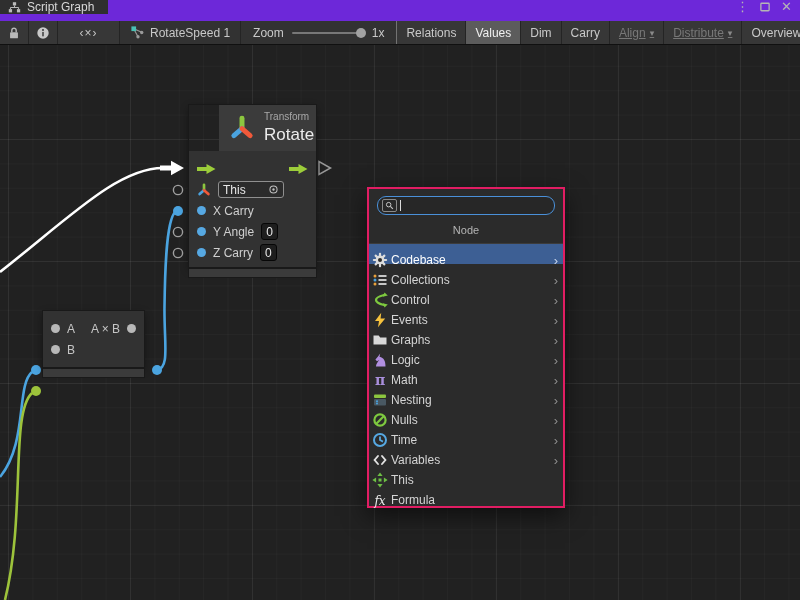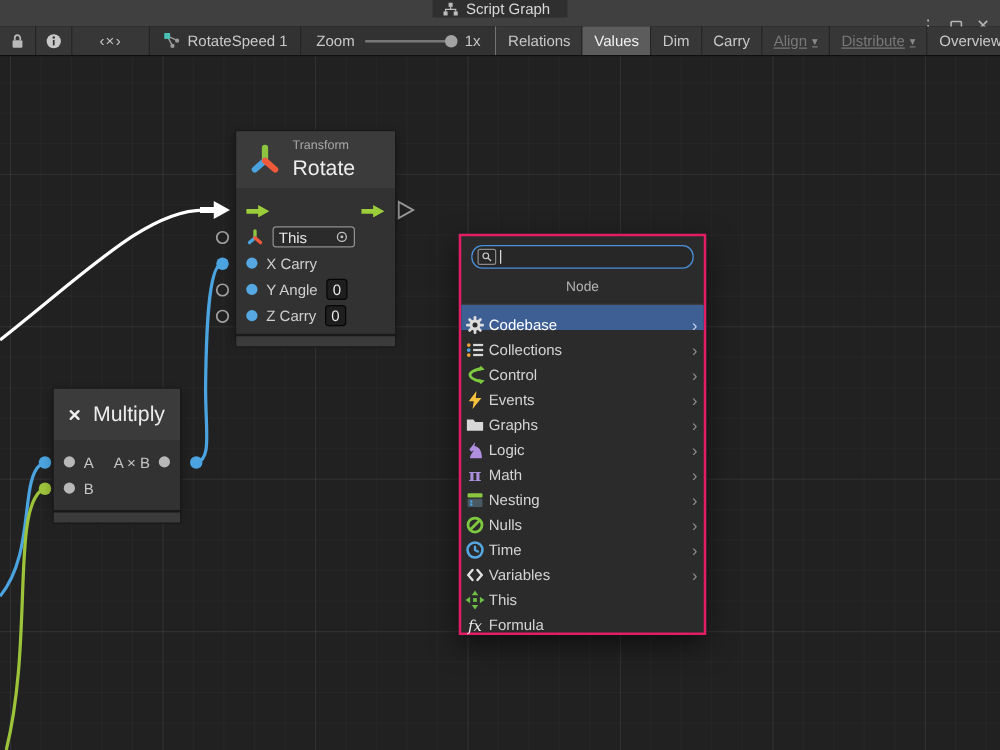--- a/index.html
+++ b/index.html
@@ -6,21 +6,21 @@
   html,body { margin:0; padding:0; }
   body {
     width:800px; height:600px; overflow:hidden;
     background:#191919;
     font-family:"Liberation Sans", sans-serif;
     -webkit-font-smoothing:antialiased;
   }
   .app { position:relative; width:800px; height:600px; }
 
   
-  .tabbar { height:21px; background:#404040; display:flex; align-items:center;flex-direction:column; }
+  .tabbar { height:21px; background:#6d28d9; display:flex; align-items:flex-start; }
   .tab {
     display:flex; align-items:center; gap:6px;
     background:#2f2f2f; padding:0 14px 0 8px;
     font-size:12px; color:#d8d8d8;
   }
   .tab svg { width:13px; height:13px; }
   .win-controls { margin-left:auto; display:flex; align-items:center; gap:10px; padding-right:8px; color:#b5b5b5; }
   .win-controls .wc { font-size:13px; line-height:1; cursor:default; }
   .win-controls svg { width:12px; height:12px; display:block; }
 
@@ -62,21 +62,21 @@
   .wires { position:absolute; inset:0; pointer-events:none; }
 
   
   .node { position:absolute; }
   .node-main { box-shadow:0 0 0 1px #191919, 0 3px 8px rgba(0,0,0,.45); }
   .node-header { background:#3b3b3b; display:flex; align-items:center; }
   .node-body   { background:#323232; }
   .node-footer { height:8px; background:#3b3b3b; margin-top:2px; box-shadow:0 0 0 1px #191919; }
 
   .node-rotate { left:189px; top:60px; width:127px; }
-  .node-rotate .node-header { height:46px; padding:0 10px; gap:9px; }
+  .node-rotate .node-header { height:46px; padding:0 10px; gap:9px;margin-left:30px; }
   .hdr-titles { display:flex; flex-direction:column; line-height:1.25; }
   .hdr-cat   { font-size:10px; color:#a8a8a8; }
   .hdr-title { font-size:17px; color:#ececec; }
   .node-rotate .node-body { padding:7px 0 4px; }
   .nrow { height:21px; display:flex; align-items:center; gap:7px; padding:0 8px; font-size:12px; color:#cfcfcf; }
   .port-dot { width:9px; height:9px; border-radius:50%; background:#56a8e2; flex:0 0 auto; }
   .port-dot.gray { background:#b8b8b8; }
   .flow-arrow { width:19px; height:10px; color:#9ccd3a; flex:0 0 auto; }
   .spacer { flex:1; }
   .mini-field {
@@ -395,26 +395,20 @@
             <span>Z Carry</span>
             <span class="mini-field">0</span>
           </div>
         </div>
       </div>
       <div class="node-footer"></div>
     </div>
 
     <div class="node node-multiply">
       <div class="node-main">
-        <div class="node-header">
-          <svg>
-              <use href="#i-x"></use>
-            </svg>
-          <span class="hdr-title">Multiply</span>
-        </div>
         <div class="node-body">
           <div class="nrow">
             <span class="port-dot gray"></span>
             <span>A</span>
             <span class="spacer"></span>
             <span>A × B</span>
             <span class="port-dot gray"></span>
           </div>
           <div class="nrow">
             <span class="port-dot gray"></span>

